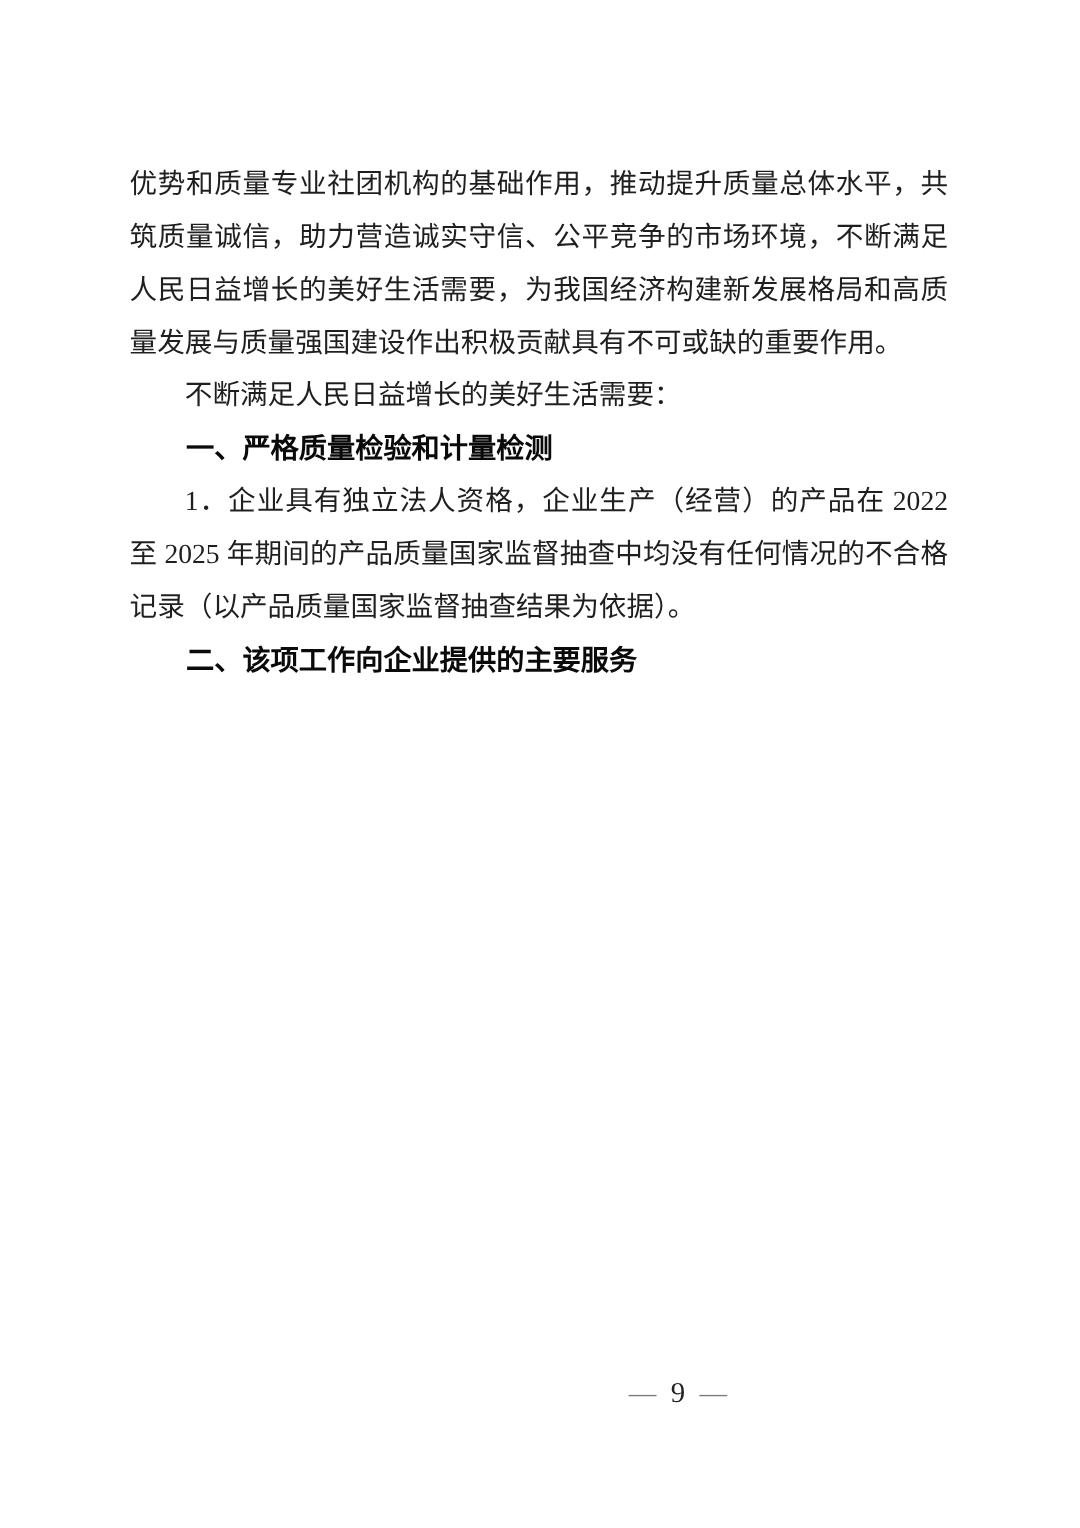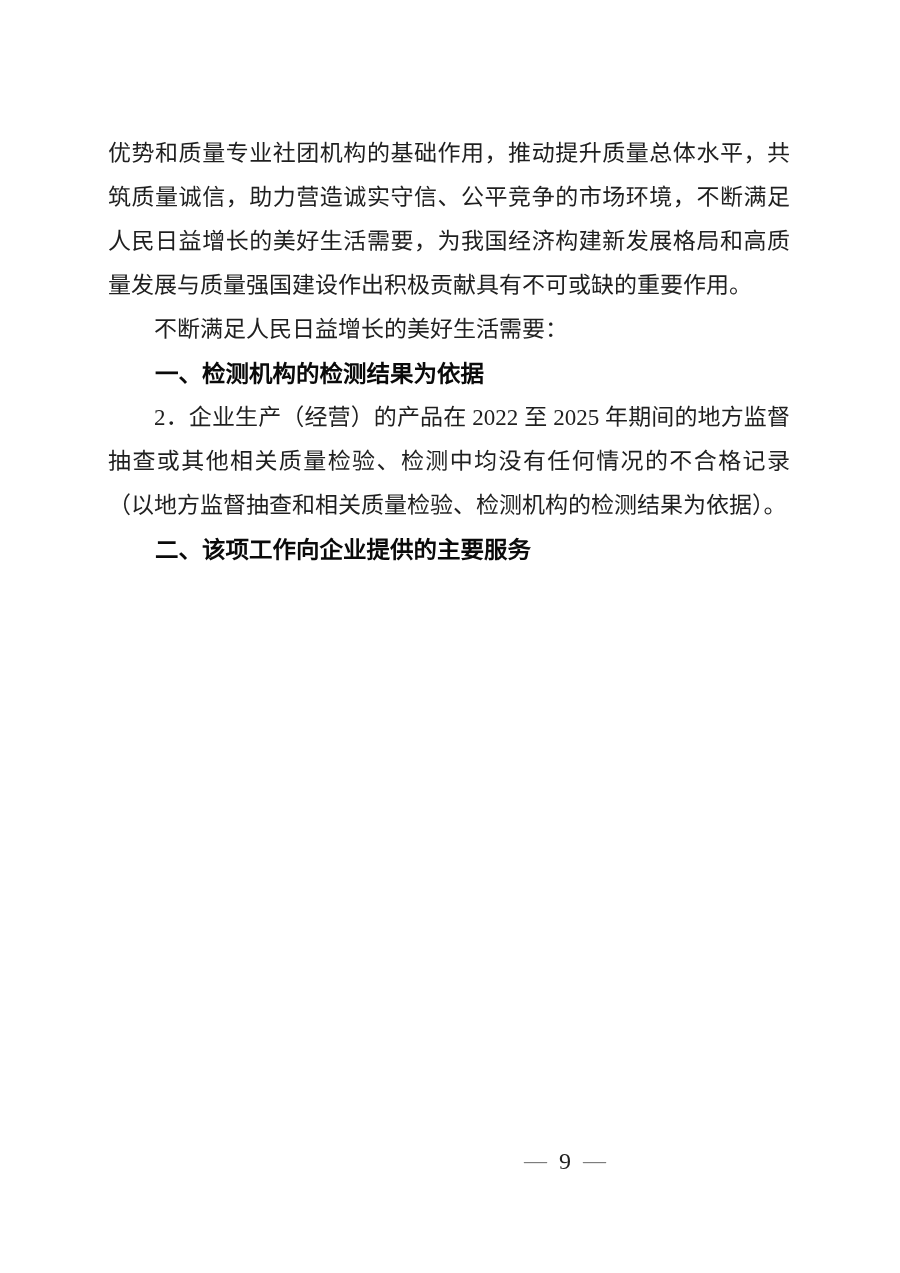--- a/index.html
+++ b/index.html
@@ -75,24 +75,24 @@
 </head>
 <body>
 
 <div class="sheet">
 
   <div class="content">
     <p class="para no-indent">优势和质量专业社团机构的基础作用，推动提升质量总体水平，共筑质量诚信，助力营造诚实守信、公平竞争的市场环境，不断满足人民日益增长的美好生活需要，为我国经济构建新发展格局和高质量发展与质量强国建设作出积极贡献具有不可或缺的重要作用。</p>
 
     <p class="para">不断满足人民日益增长的美好生活需要：</p>
 
-    <p class="heading">一、检测机构的检测结果为依据</p>
+    <p class="heading">一、严格质量检验和计量检测</p>
 
+    <p class="para">1．企业具有独立法人资格，企业生产（经营）的产品在 2022 至 2025 年期间的产品质量国家监督抽查中均没有任何情况的不合格记录（以产品质量国家监督抽查结果为依据）。</p>
 
-    <p class="para">2．企业生产（经营）的产品在 2022 至 2025 年期间的地方监督抽查或其他相关质量检验、检测中均没有任何情况的不合格记录（以地方监督抽查和相关质量检验、检测机构的检测结果为依据）。</p>
 
 
     <p class="heading">二、该项工作向企业提供的主要服务</p>
 
   </div>
 
   <div class="page-number">
     <span class="dash">—</span>
     <span class="num">9</span>
     <span class="dash">—</span>

